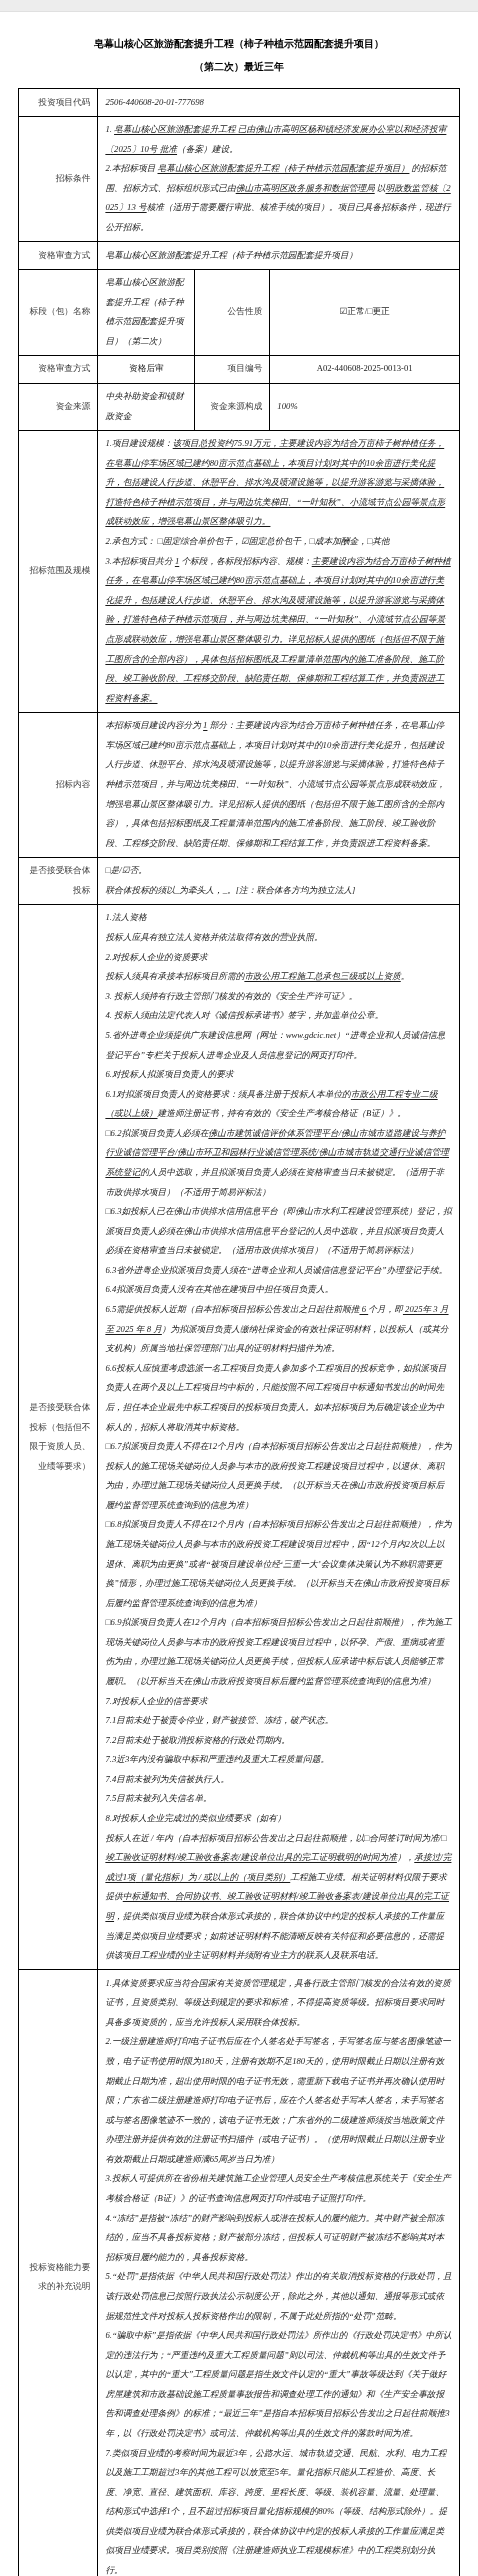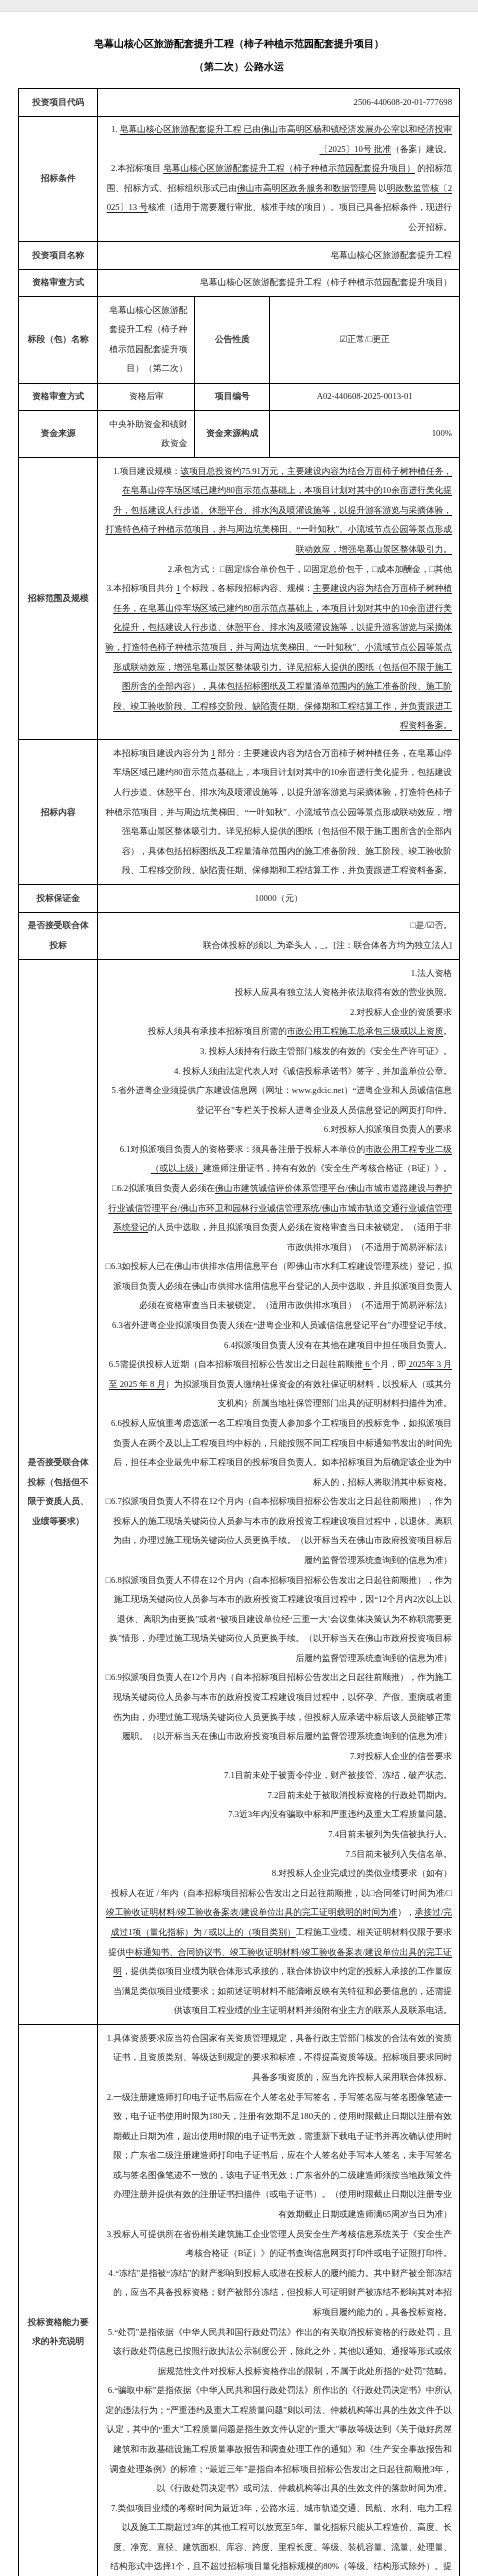--- a/index.html
+++ b/index.html
@@ -1,34 +1,34 @@
 <!DOCTYPE html>
 <html style="font-size:9.3px"><head>
 <meta charset="utf-8">
 <style>
   html,body{margin:0;padding:0;background:#ffffff;}
   body{width:478px;min-height:2576px;font-family:"Liberation Serif","DejaVu Serif",serif;color:#1a1a1a;}
   .topbar{height:10.5px;width:100%;background:#ededed;border-bottom:0.6px solid #e0e0e0;}
   .title{width:92%;margin:20px auto 10.5px auto;text-align:center;font-weight:bold;font-size:10px;line-height:2.3;color:#000;}
   table.doc{width:442px;margin:0 auto 17.4px auto;border-collapse:collapse;border:1.2px solid #000;table-layout:fixed;}
   table.doc td{border:1.2px solid #000;font-size:8.7px;line-height:2.25;padding:3.5px 7px;vertical-align:middle;word-break:break-all;}
-  td.lbl{font-weight:bold;text-align:center;color:#3c3c3c;padding:4.6px 3.5px;margin-top:12px;}
+  td.lbl{font-weight:normal;text-align:right;color:#3c3c3c;padding:4.6px 3.5px;margin-top:12px;}
   .c{text-align:center;}
-  .l{text-align:right;}
+  .l{text-align:left;font-style:italic;}
   .pre{white-space:pre-line;}
   u{text-underline-offset:2.3px;}
 </style>
 </head>
 <body>
 
 <div class="topbar"></div>
 
 <div class="title">
   <div>皂幕山核心区旅游配套提升工程（柿子种植示范园配套提升项目）</div>
-  <div>（第二次）公路水运</div>
+  <div>（第二次）最近三年</div>
 </div>
 
 <table class="doc">
   <colgroup>
       <col style="width:18%">
       <col style="width:22%">
       <col style="width:17%">
       <col style="width:10%">
       <col style="width:33%">
     </colgroup>
@@ -37,24 +37,20 @@
       <tr>
     <td class="lbl">投资项目代码</td>
     <td class="l" colspan="4">2506-440608-20-01-777698</td>
   </tr>
 
   <tr>
     <td class="lbl">招标条件</td>
     <td class="l pre" colspan="4">1. <u>皂幕山核心区旅游配套提升工程 已由佛山市高明区杨和镇经济发展办公室以和经济投审〔2025〕10号 批准</u>（备案）建设。<br>2.本招标项目 <u>皂幕山核心区旅游配套提升工程（柿子种植示范园配套提升项目）</u> 的招标范围、招标方式、招标组织形式已由<u>佛山市高明区政务服务和数据管理局</u> 以<u>明政数监管核〔2025〕13 号</u>核准（适用于需要履行审批、核准手续的项目）。项目已具备招标条件，现进行公开招标。</td>
   </tr>
 
-  <tr>
-    <td class="lbl">投资项目名称</td>
-    <td class="l" colspan="4">皂幕山核心区旅游配套提升工程</td>
-  </tr>
 
   <tr>
     <td class="lbl">资格审查方式</td>
     <td class="l" colspan="4">皂幕山核心区旅游配套提升工程（柿子种植示范园配套提升项目）</td>
   </tr>
 
   <tr>
     <td class="lbl">标段（包）名称</td>
     <td class="l">皂幕山核心区旅游配套提升工程（柿子种植示范园配套提升项目）（第二次）</td>
     <td class="lbl">公告性质</td>
@@ -81,24 +77,20 @@
     <td class="l pre" colspan="4">1.项目建设规模：<u>该项目总投资约75.91万元，主要建设内容为结合万亩柿子树种植任务，在皂幕山停车场区域已建约80亩示范点基础上，本项目计划对其中的10余亩进行美化提升，包括建设人行步道、休憩平台、排水沟及喷灌设施等，以提升游客游览与采摘体验，打造特色柿子种植示范项目，并与周边坑美梯田、“一叶知秋”、小流域节点公园等景点形成联动效应，增强皂幕山景区整体吸引力。</u><br>2.承包方式： □固定综合单价包干，☑固定总价包干，□成本加酬金，□其他<br>3.本招标项目共分 <u>1</u> 个标段，各标段招标内容、规模：<u>主要建设内容为结合万亩柿子树种植任务，在皂幕山停车场区域已建约80亩示范点基础上，本项目计划对其中的10余亩进行美化提升，包括建设人行步道、休憩平台、排水沟及喷灌设施等，以提升游客游览与采摘体验，打造特色柿子种植示范项目，并与周边坑美梯田、“一叶知秋”、小流域节点公园等景点形成联动效应，增强皂幕山景区整体吸引力。详见招标人提供的图纸（包括但不限于施工图所含的全部内容），具体包括招标图纸及工程量清单范围内的施工准备阶段、施工阶段、竣工验收阶段、工程移交阶段、缺陷责任期、保修期和工程结算工作，并负责跟进工程资料备案。</u></td>
   </tr>
 
   <tr>
     <td class="lbl">招标内容</td>
     <td class="l pre" colspan="4">本招标项目建设内容分为 <u>1</u> 部分：主要建设内容为结合万亩柿子树种植任务，在皂幕山停车场区域已建约80亩示范点基础上，本项目计划对其中的10余亩进行美化提升，包括建设人行步道、休憩平台、排水沟及喷灌设施等，以提升游客游览与采摘体验，打造特色柿子种植示范项目，并与周边坑美梯田、“一叶知秋”、小流域节点公园等景点形成联动效应，增强皂幕山景区整体吸引力。详见招标人提供的图纸（包括但不限于施工图所含的全部内容），具体包括招标图纸及工程量清单范围内的施工准备阶段、施工阶段、竣工验收阶段、工程移交阶段、缺陷责任期、保修期和工程结算工作，并负责跟进工程资料备案。</td>
   </tr>
 
 
 
-  <tr>
-    <td class="lbl">投标保证金</td>
-    <td class="c" colspan="4">10000（元）</td>
-  </tr>
 
   <tr>
     <td class="lbl">是否接受联合体投标</td>
     <td class="l pre" colspan="4">□是/☑否。
 联合体投标的须以_为牵头人，_。[注：联合体各方均为独立法人]</td>
   </tr>
 
   <tr>
     <td class="lbl">是否接受联合体投标（包括但不限于资质人员、业绩等要求）</td>
     <td class="l pre" colspan="4">1.法人资格<br>投标人应具有独立法人资格并依法取得有效的营业执照。<br>2.对投标人企业的资质要求<br>投标人须具有承接本招标项目所需的<u>市政公用工程施工总承包三级或以上资质</u>。<br>3. 投标人须持有行政主管部门核发的有效的《安全生产许可证》。<br>4. 投标人须由法定代表人对《诚信投标承诺书》签字，并加盖单位公章。<br>5.省外进粤企业须提供广东建设信息网（网址：www.gdcic.net）“进粤企业和人员诚信信息登记平台”专栏关于投标人进粤企业及人员信息登记的网页打印件。<br>6.对投标人拟派项目负责人的要求<br>6.1对拟派项目负责人的资格要求：须具备注册于投标人本单位的<u>市政公用工程专业二级（或以上级）</u>建造师注册证书，持有有效的《安全生产考核合格证（B证）》。<br>□6.2拟派项目负责人必须在<u>佛山市建筑诚信评价体系管理平台/佛山市城市道路建设与养护行业诚信管理平台/佛山市环卫和园林行业诚信管理系统/佛山市城市轨道交通行业诚信管理系统登记</u>的人员中选取，并且拟派项目负责人必须在资格审查当日未被锁定。（适用于非市政供排水项目）（不适用于简易评标法）<br>□6.3如投标人已在佛山市供排水信用信息平台（即佛山市水利工程建设管理系统）登记，拟派项目负责人必须在佛山市供排水信用信息平台登记的人员中选取，并且拟派项目负责人必须在资格审查当日未被锁定。（适用市政供排水项目）（不适用于简易评标法）<br>6.3省外进粤企业拟派项目负责人须在“进粤企业和人员诚信信息登记平台”办理登记手续。<br>6.4拟派项目负责人没有在其他在建项目中担任项目负责人。<br>6.5需提供投标人近期（自本招标项目招标公告发出之日起往前顺推<u> 6 </u>个月，即<u> 2025年 3 月至 2025 年 8 月</u>）为拟派项目负责人缴纳社保资金的有效社保证明材料，以投标人（或其分支机构）所属当地社保管理部门出具的证明材料扫描件为准。<br>6.6投标人应慎重考虑选派一名工程项目负责人参加多个工程项目的投标竞争，如拟派项目负责人在两个及以上工程项目均中标的，只能按照不同工程项目中标通知书发出的时间先后，担任本企业最先中标工程项目的投标项目负责人。如本招标项目为后确定该企业为中标人的，招标人将取消其中标资格。<br>□6.7拟派项目负责人不得在12个月内（自本招标项目招标公告发出之日起往前顺推），作为投标人的施工现场关键岗位人员参与本市的政府投资工程建设项目过程中，以退休、离职为由，办理过施工现场关键岗位人员更换手续。（以开标当天在佛山市政府投资项目标后履约监督管理系统查询到的信息为准）<br>□6.8拟派项目负责人不得在12个月内（自本招标项目招标公告发出之日起往前顺推），作为施工现场关键岗位人员参与本市的政府投资工程建设项目过程中，因“12个月内2次以上以退休、离职为由更换”或者“被项目建设单位经‘三重一大’会议集体决策认为不称职需要更换”情形，办理过施工现场关键岗位人员更换手续。（以开标当天在佛山市政府投资项目标后履约监督管理系统查询到的信息为准）<br>□6.9拟派项目负责人在12个月内（自本招标项目招标公告发出之日起往前顺推），作为施工现场关键岗位人员参与本市的政府投资工程建设项目过程中，以怀孕、产假、重病或者重伤为由，办理过施工现场关键岗位人员更换手续，但投标人应承诺中标后该人员能够正常履职。（以开标当天在佛山市政府投资项目标后履约监督管理系统查询到的信息为准）<br>7.对投标人企业的信誉要求<br>7.1目前未处于被责令停业，财产被接管、冻结，破产状态。<br>7.2目前未处于被取消投标资格的行政处罚期内。<br>7.3近3年内没有骗取中标和严重违约及重大工程质量问题。<br>7.4目前未被列为失信被执行人。<br>7.5目前未被列入失信名单。<br>8.对投标人企业完成过的类似业绩要求（如有）<br>投标人在近 / 年内（自本招标项目招标公告发出之日起往前顺推，以□合同签订时间为准/□<u>竣工验收证明材料/竣工验收备案表/建设单位出具的完工证明载明的时间为准</u>），<u>承接过/完成过1项</u><u>（量化指标）为 / 或以上的（项目类别）</u>工程施工业绩。相关证明材料仅限于要求提供<u>中标通知书、合同协议书、竣工验收证明材料/竣工验收备案表/建设单位出具的完工证明</u>，提供类似项目业绩为联合体形式承接的，联合体协议中约定的投标人承接的工作量应当满足类似项目业绩要求；如前述证明材料不能清晰反映有关特征和必要信息的，还需提供该项目工程业绩的业主证明材料并须附有业主方的联系人及联系电话。</td>

